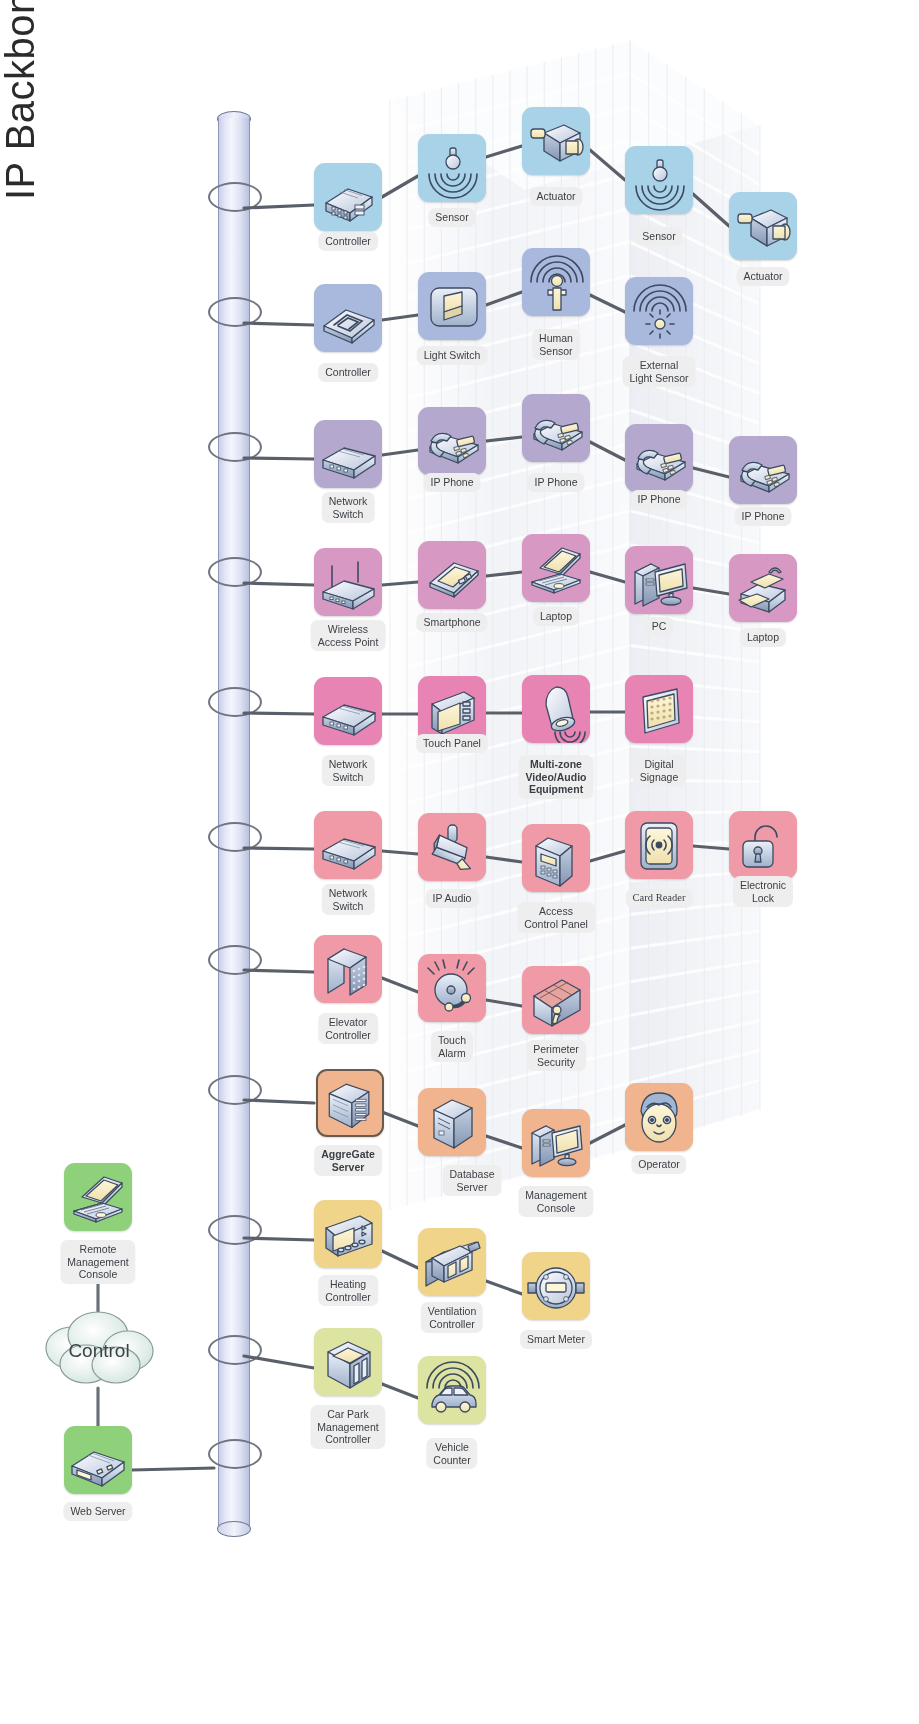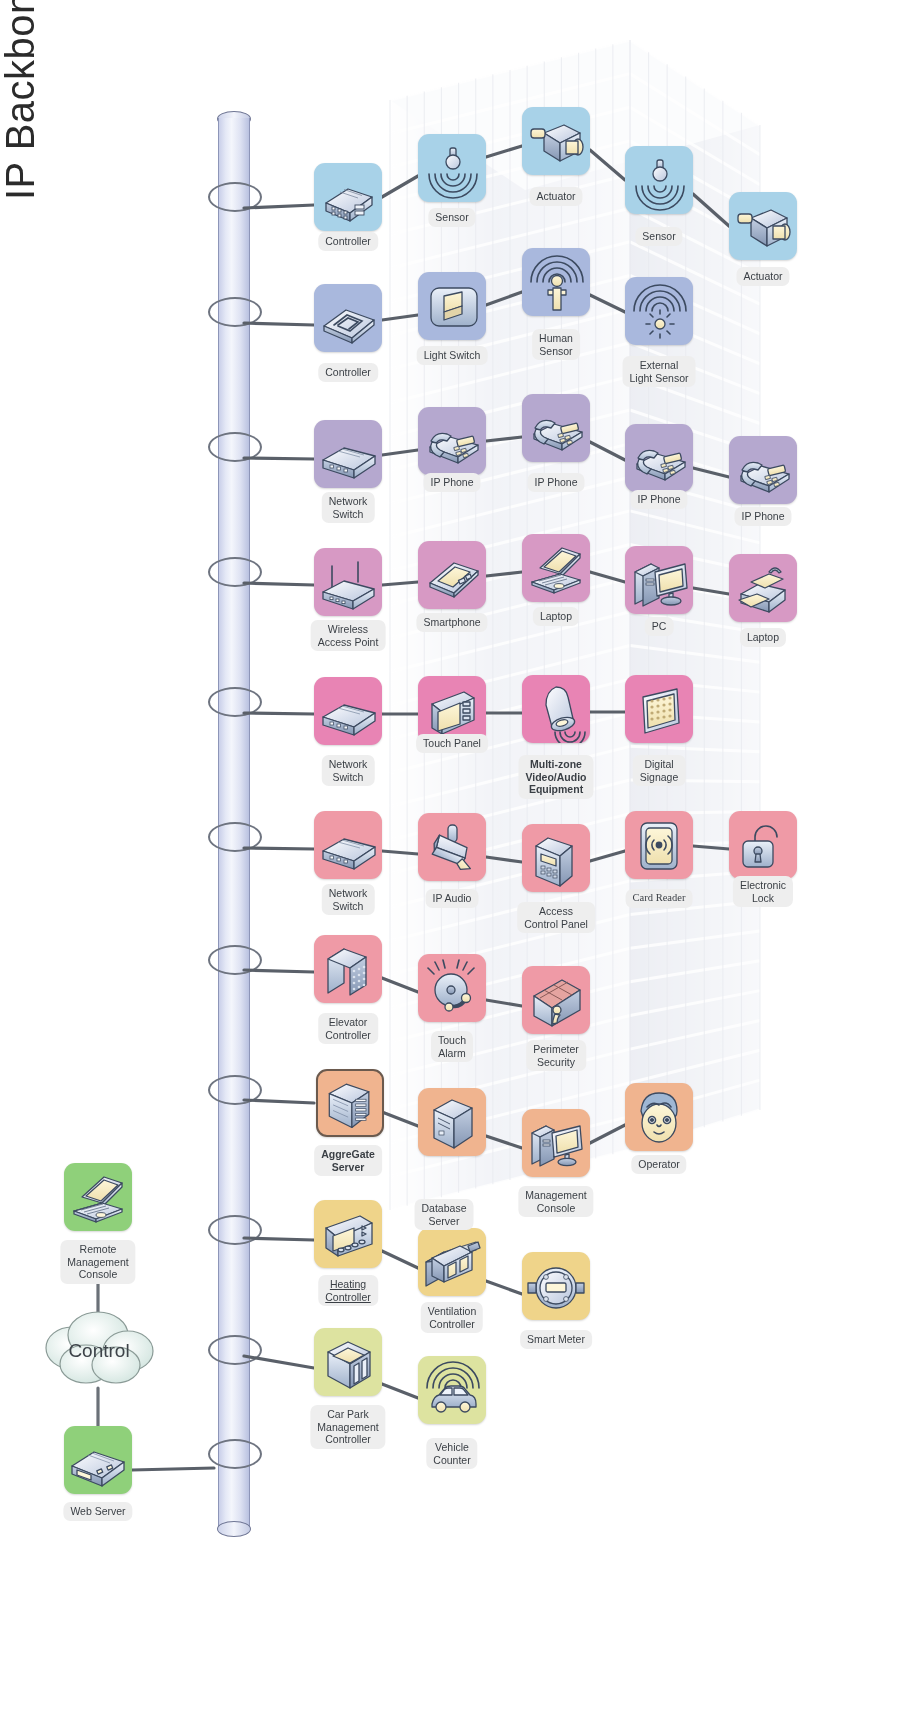--- a/index.html
+++ b/index.html
@@ -1779,26 +1779,26 @@
       <div class="lbl" style="left:763px;top:876px;">Electronic
 Lock</div>
       <div class="lbl" style="left:348px;top:1013px;">Elevator
 Controller</div>
       <div class="lbl" style="left:452px;top:1031px;">Touch
 Alarm</div>
       <div class="lbl" style="left:556px;top:1024px;margin-top:16px;">Perimeter
 Security</div>
       <div class="lbl bold" style="left:348px;top:1145px;">AggreGate
 Server</div>
-      <div class="lbl" style="left:444px;top:1165px;margin-top:34px;">Database
+      <div class="lbl" style="left:472px;top:1165px;">Database
 Server</div>
       <div class="lbl" style="left:556px;top:1186px;">Management
 Console</div>
       <div class="lbl" style="left:659px;top:1155px;">Operator</div>
-      <div class="lbl" style="left:348px;top:1275px;text-decoration:underline;">Heating
+      <div class="lbl" style="left:348px;top:1275px;">Heating
 Controller</div>
       <div class="lbl" style="left:452px;top:1302px;">Ventilation
 Controller</div>
       <div class="lbl" style="left:556px;top:1330px;">Smart Meter</div>
       <div class="lbl" style="left:348px;top:1405px;">Car Park
 Management
 Controller</div>
       <div class="lbl" style="left:452px;top:1438px;">Vehicle
 Counter</div>
       <div class="lbl" style="left:98px;top:1240px;">Remote

